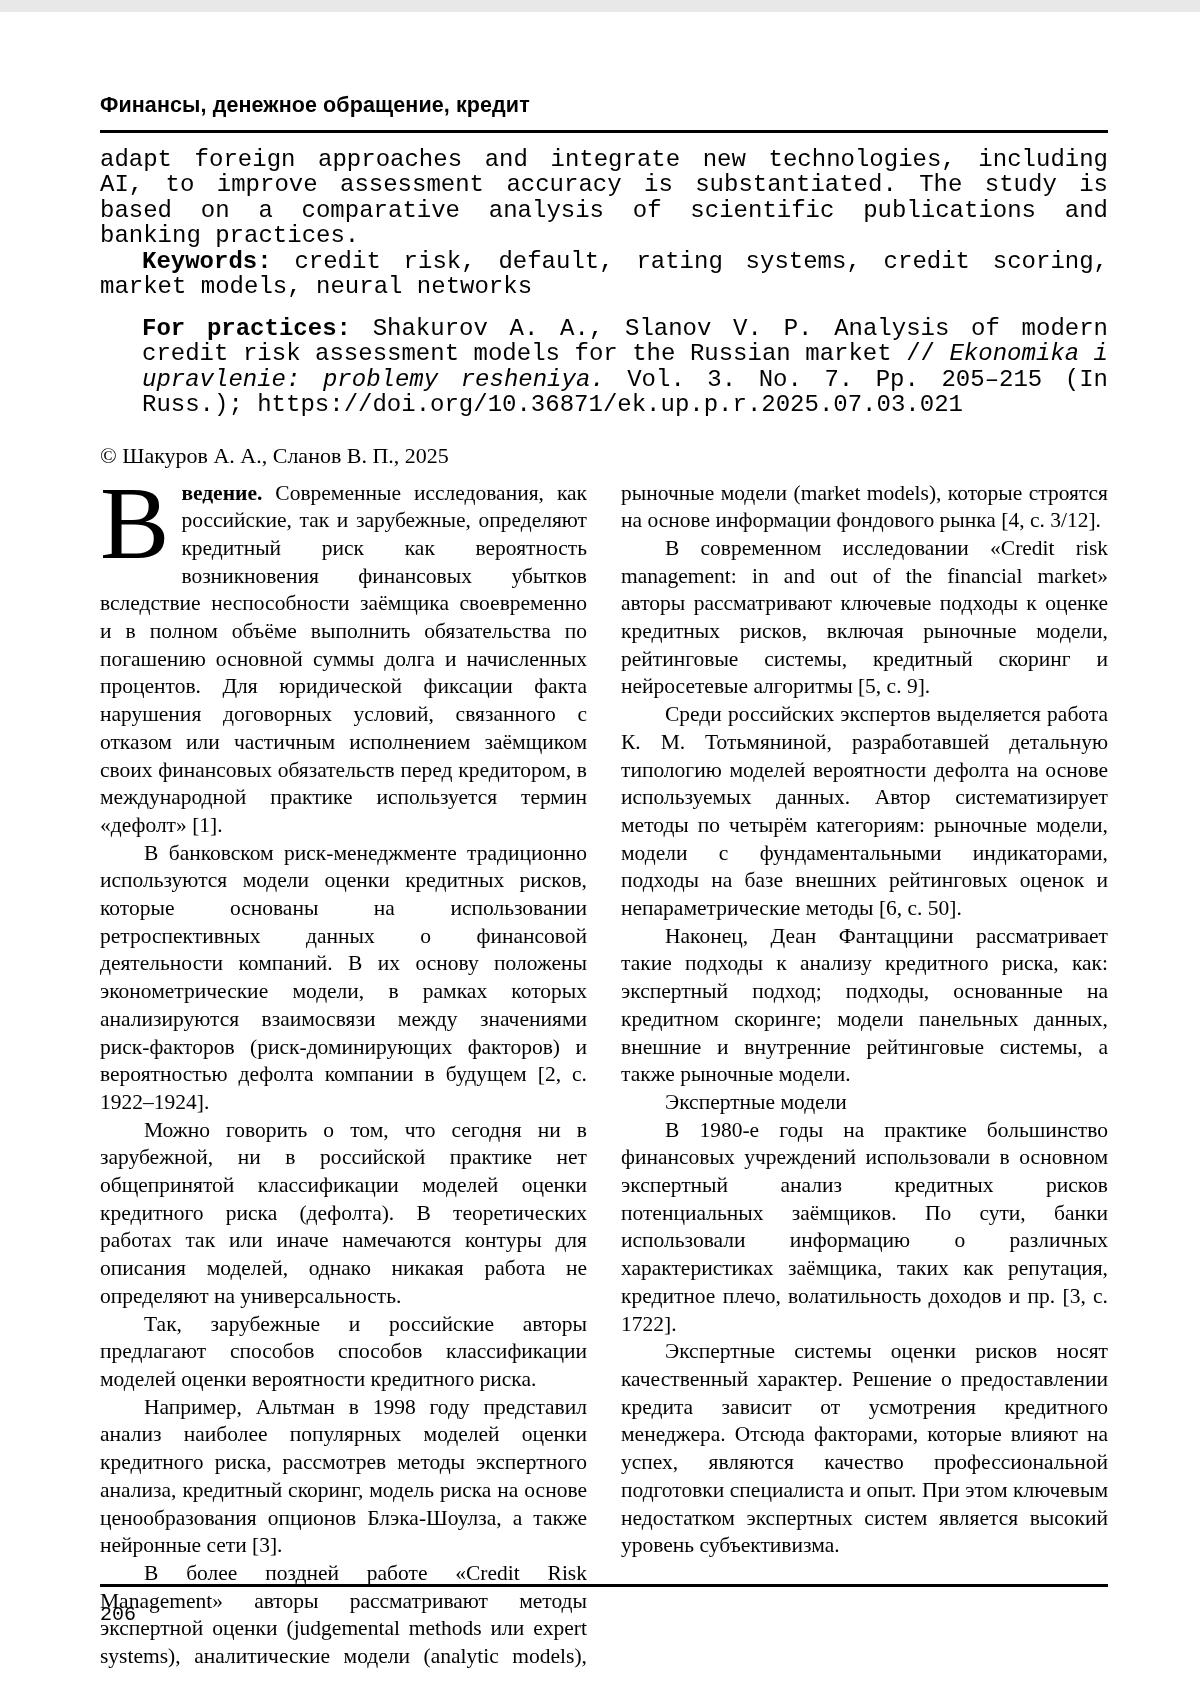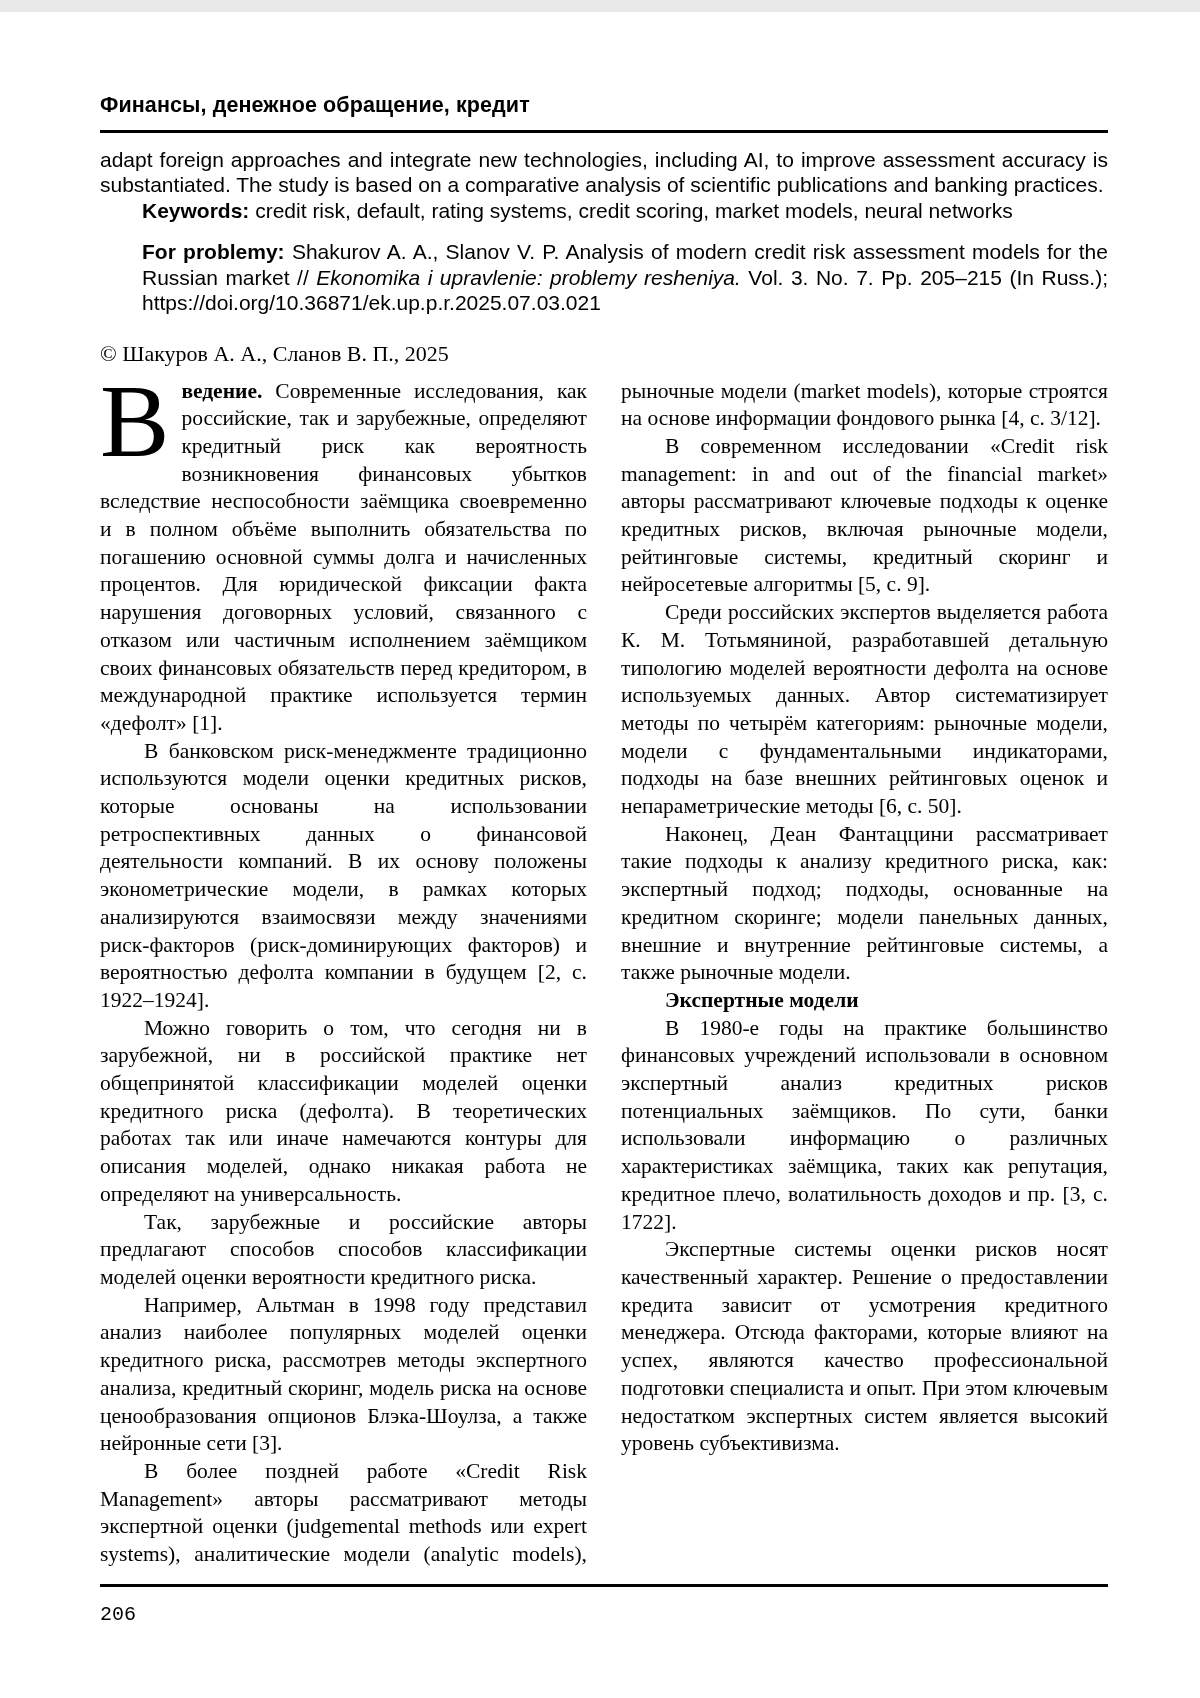--- a/index.html
+++ b/index.html
@@ -28,22 +28,22 @@
     letter-spacing: 0.1px;
   }
   .head-rule {
     margin-top: 12px;
     height: 2.5px;
     background: #000;
   }
   
   .front {
     margin-top: 14px;
-    font-family: Liberation Sans, sans-serif;
-    font-size: 21px;
+    font-family: Liberation Mono, monospace;
+    font-size: 24px;
     line-height: 25.5px;
   }
   .front p { margin: 0; text-align: justify; }
   .front .keywords { text-indent: 42px; }
   .front .citation {
     margin-top: 16px;
     margin-left: 42px;
     width: 966px;
   }
   .copyright {
@@ -64,21 +64,21 @@
     line-height: 27.7px;
   }
   .col { width: 487px; }
   .para {
     margin: 0;
     text-align: justify;
     text-indent: 44px;
   }
   .para.intro { text-indent: 0; }
   .para.continuation { text-indent: 0; }
-  .para.heading { font-weight: bold; }
+  .para.heading { font-weight: normal; }
   .dropcap {
     float: left;
     font-size: 104px;
     line-height: 82px;
     height: 82px;
     margin: 2px 12px 0 0;
   }
   .lead-bold { font-weight: bold; }
   .it { font-style: italic; }
   .b { font-weight: bold; }
@@ -112,21 +112,21 @@
   <div class="content">
 
     <div class="running-head">
       <span>Финансы, денежное обращение, кредит</span>
     </div>
     <div class="head-rule"></div>
 
     <div class="front">
       <p class="abstract">adapt foreign approaches and integrate new technologies, including AI, to improve assessment accuracy is substantiated. The study is based on a comparative analysis of scientific publications and banking practices.</p>
       <p class="keywords"><span class="b">Keywords:</span><span> credit risk, default, rating systems, credit scoring, market models, neural networks</span></p>
-      <p class="citation"><span class="b">For problemy:</span><span> Shakurov A. A., Slanov V. P. Analysis of modern credit risk assessment models for the Russian market // </span><span class="it">Ekonomika i upravlenie: problemy resheniya.</span><span> Vol. 3. No. 7. Pp. 205–215 (In Russ.); https://doi.org/10.36871/ek.up.p.r.2025.07.03.021</span></p>
+      <p class="citation"><span class="b">For practices:</span><span> Shakurov A. A., Slanov V. P. Analysis of modern credit risk assessment models for the Russian market // </span><span class="it">Ekonomika i upravlenie: problemy resheniya.</span><span> Vol. 3. No. 7. Pp. 205–215 (In Russ.); https://doi.org/10.36871/ek.up.p.r.2025.07.03.021</span></p>
     </div>
 
     <div class="copyright">© Шакуров А. А., Сланов В. П., 2025</div>
 
     <div class="columns">
       <div class="col">
         <p class="para intro"><span class="dropcap">В</span><span class="lead-bold">ведение.</span><span> Современные исследования, как российские, так и зарубежные, определяют кредитный риск как вероятность возникновения финансовых убытков вследствие неспособности заёмщика своевременно и в полном объёме выполнить обязательства по погашению основной суммы долга и начисленных процентов. Для юридической фиксации факта нарушения договорных условий, связанного с отказом или частичным исполнением заёмщиком своих финансовых обязательств перед кредитором, в международной практике используется термин «дефолт» [1].</span></p>
       <p class="para paragraph">В банковском риск-менеджменте традиционно используются модели оценки кредитных рисков, которые основаны на использовании ретроспективных данных о финансовой деятельности компаний. В их основу положены эконометрические модели, в рамках которых анализируются взаимосвязи между значениями риск-факторов (риск-доминирующих факторов) и вероятностью дефолта компании в будущем [2, с. 1922–1924].</p>
           <p class="para paragraph">Можно говорить о том, что сегодня ни в зарубежной, ни в российской практике нет общепринятой классификации моделей оценки кредитного риска (дефолта). В теоретических работах так или иначе намечаются контуры для описания моделей, однако никакая работа не определяют на универсальность.</p>
           <p class="para paragraph">Так, зарубежные и российские авторы предлагают способов способов классификации моделей оценки вероятности кредитного риска.</p>

